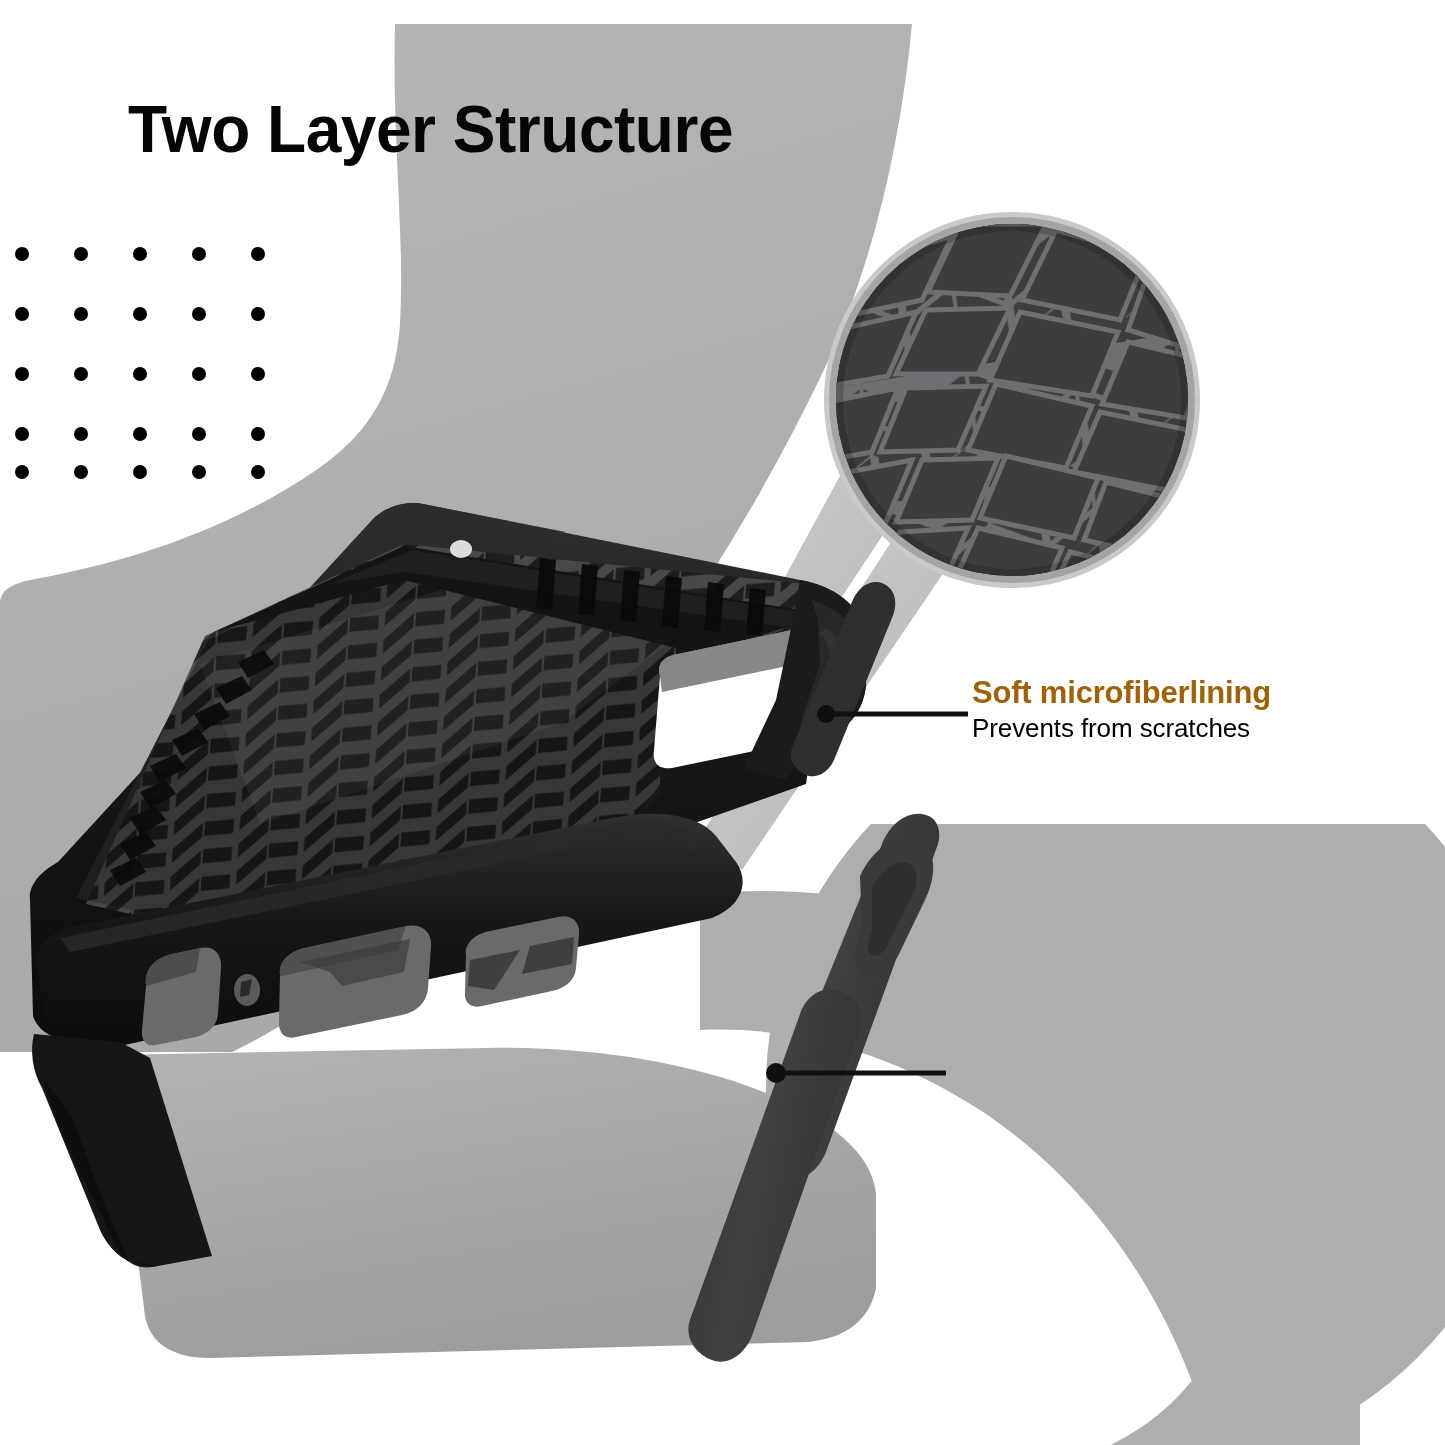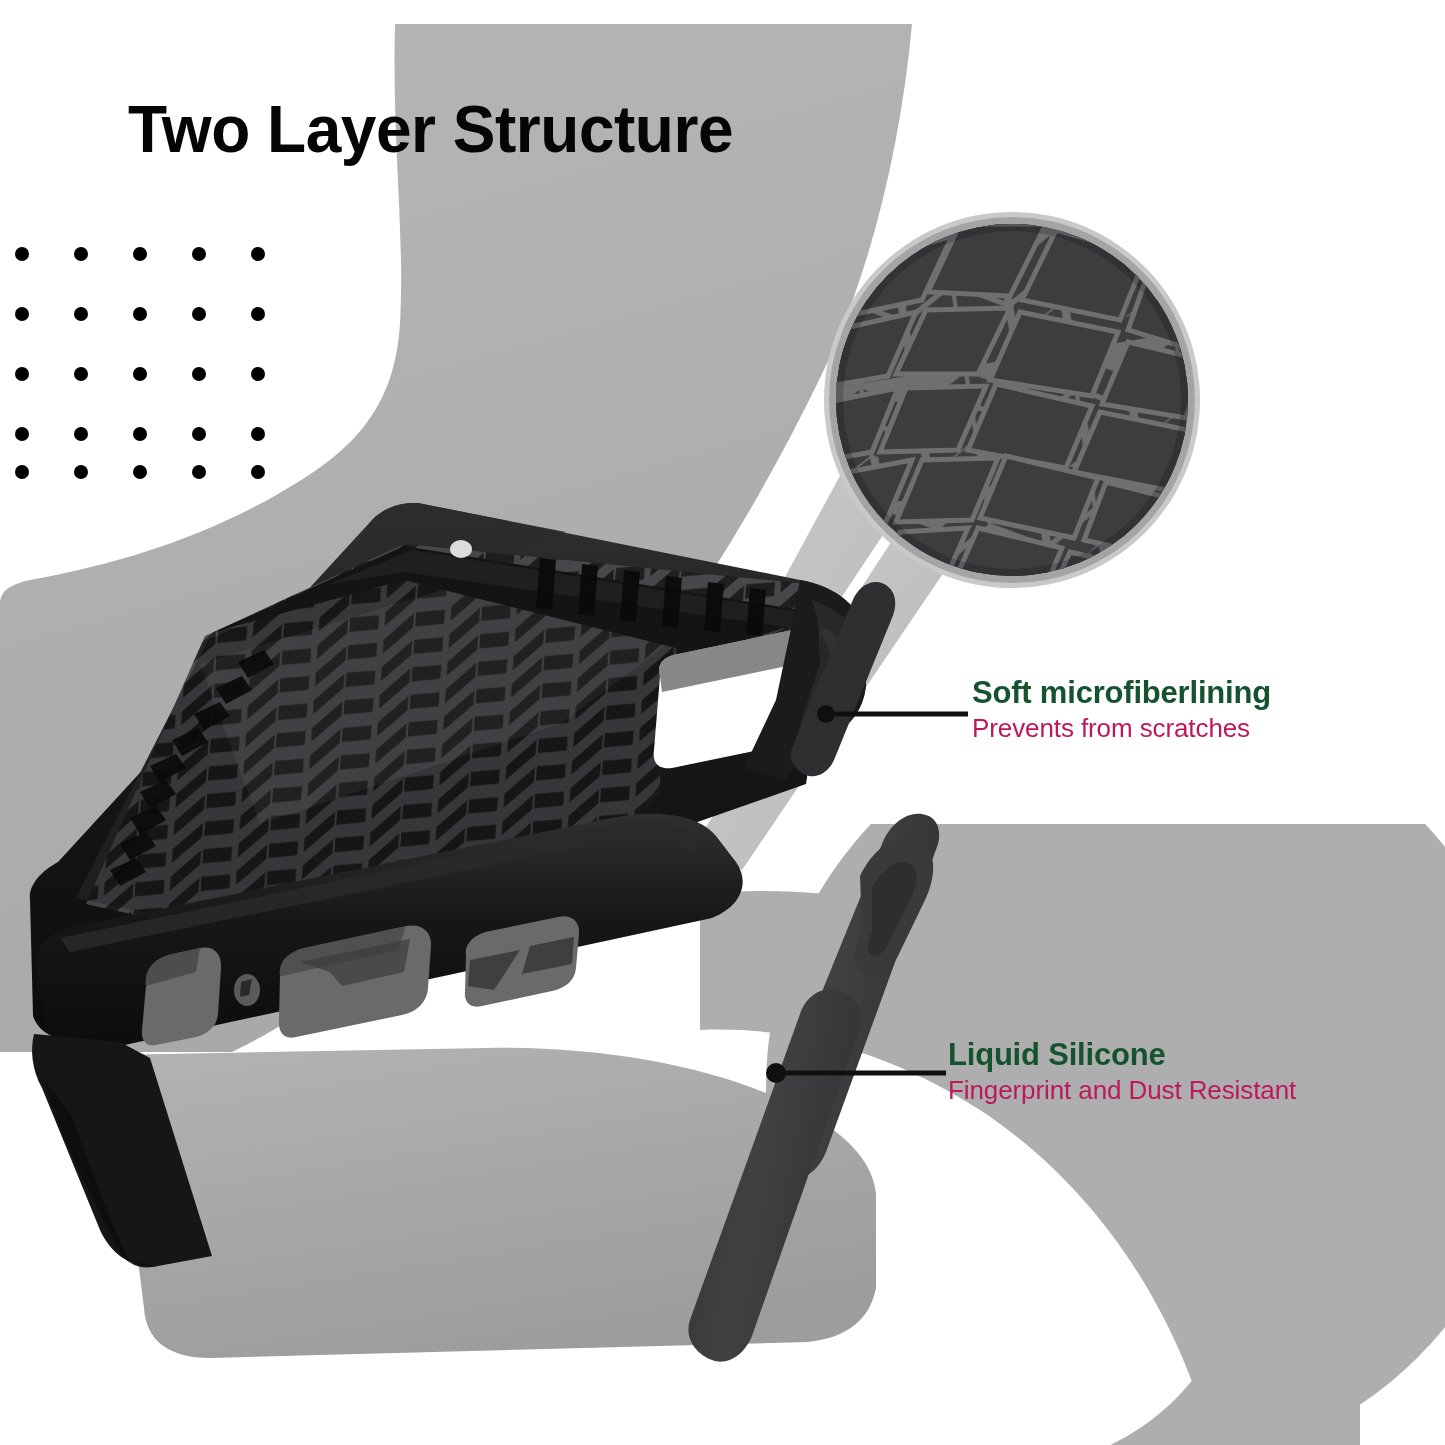--- a/index.html
+++ b/index.html
@@ -20,26 +20,26 @@
     font-size:66px;line-height:1.0;
     font-weight:800;letter-spacing:-0.5px;
     color:#050505;white-space:nowrap;
     font-family:"Liberation Sans","DejaVu Sans",sans-serif;
     transform:scaleX(0.97);
     transform-origin:left top;
   }
 
   .callout{position:absolute;white-space:nowrap;}
   .callout .c-title{
-    font-size:31px;font-weight:800;color:#14532d;
+    font-size:31px;font-weight:800;color:#a16207;
     letter-spacing:-0.2px;line-height:1.12;
     font-family:"Liberation Sans","DejaVu Sans",sans-serif;
   }
   .callout .c-sub{
-    font-size:26px;font-weight:400;color:#be185d;
+    font-size:26px;font-weight:400;color:#000000;
     letter-spacing:-0.1px;line-height:1.18;margin-top:2px;
     font-family:"Liberation Sans","DejaVu Sans",sans-serif;
   }
   #callout-microfiber{left:972px;top:652px;}
   #callout-silicone{left:948px;top:1014px;}
 </style>
 </head>
 <body>
 
 <div id="stage">
@@ -360,19 +360,15 @@
 
   <div class="txt-layer">
 
     <div id="page-title">Two Layer Structure</div>
 
     <div class="callout" id="callout-microfiber">
       <div class="c-title">Soft microfiberlining</div>
       <div class="c-sub">Prevents from scratches</div>
     </div>
 
-    <div class="callout" id="callout-silicone">
-      <div class="c-title">Liquid Silicone</div>
-      <div class="c-sub">Fingerprint and Dust Resistant</div>
-    </div>
 
   </div>
 </div>
 
 </body></html>

